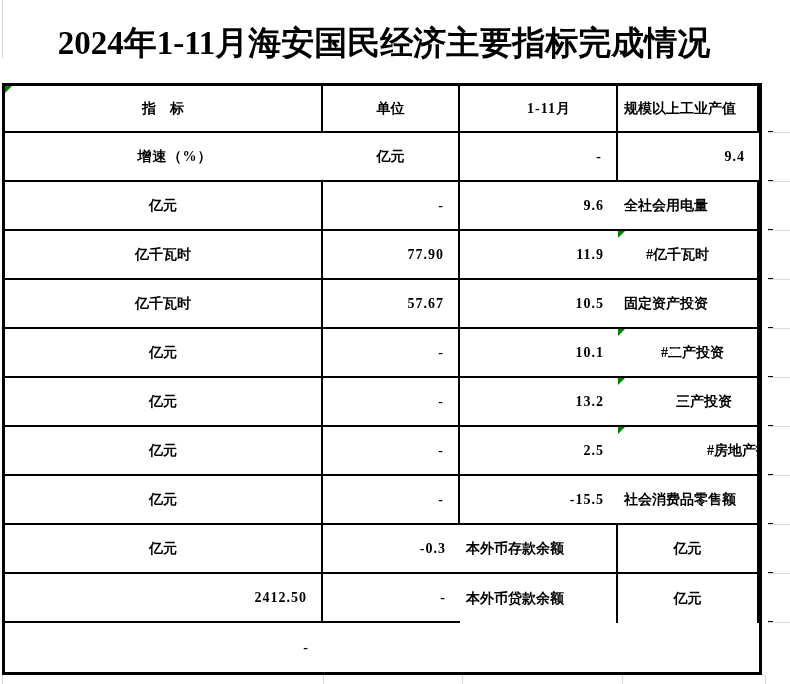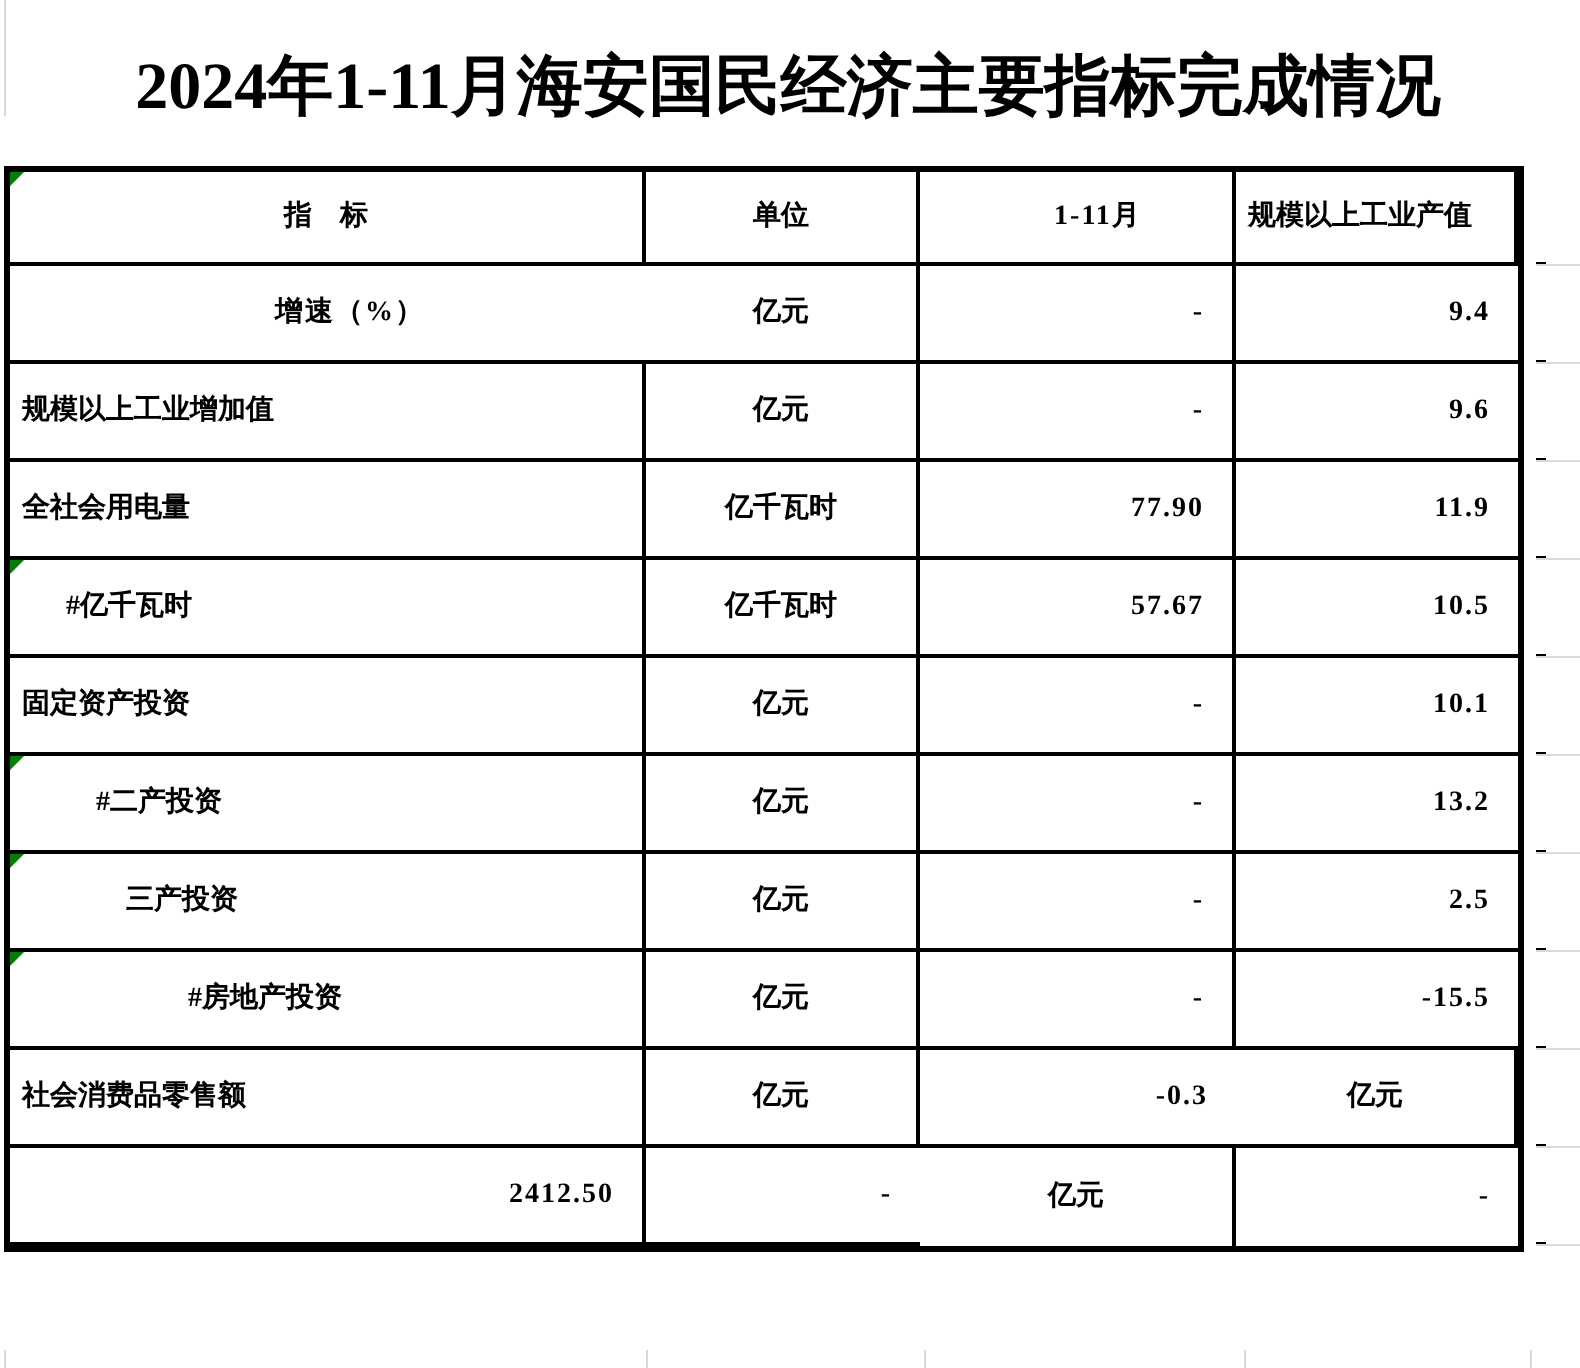--- a/index.html
+++ b/index.html
@@ -2,21 +2,21 @@
 <html><head>
 <meta charset="utf-8">
 <style>
   html,body{margin:0;padding:0;background:#fff;}
   .screen{
     position:relative;width:790px;height:684px;background:#ffffff;
     font-family:"Liberation Serif","DejaVu Serif",serif;color:#000;
     overflow:hidden;
   }
   .title{
-    position:absolute;left:10px;top:21px;width:768px;text-align:center;
+    position:absolute;left:0;top:21px;width:768px;text-align:center;
     font-size:33px;font-weight:bold;white-space:nowrap;
   }
   .grid{
     position:absolute;left:2px;top:83px;
     border:3px solid #000;background:#fff;
     display:grid;
     grid-template-columns:318px 137px 158px 141px;
     grid-template-rows:47px;
     grid-auto-rows:49px;
   }
@@ -63,23 +63,20 @@
       </div>
       <div class="cell c-unit">
         <span>亿元</span>
       </div>
       <div class="cell c-value">
         <span>-</span>
       </div>
       <div class="cell c-growth last-col">
         <span>9.4</span>
       </div>
-      <div class="cell c-indicator" style="padding-left: 6px;">
-        <span>规模以上工业增加值</span>
-      </div>
       <div class="cell c-unit">
         <span>亿元</span>
       </div>
       <div class="cell c-value">
         <span>-</span>
       </div>
       <div class="cell c-growth last-col">
         <span>9.6</span>
       </div>
       <div class="cell c-indicator" style="padding-left: 6px;">
@@ -160,28 +157,34 @@
       </div>
       <div class="cell c-indicator" style="padding-left: 6px;">
         <span>社会消费品零售额</span>
       </div>
       <div class="cell c-unit">
         <span>亿元</span>
       </div>
       <div class="cell c-growth last-col">
         <span>-0.3</span>
       </div>
+      <div class="cell c-indicator" style="padding-left: 6px;">
+        <span>本外币存款余额</span>
+      </div>
       <div class="cell c-unit">
         <span>亿元</span>
       </div>
       <div class="cell c-value">
         <span>2412.50</span>
       </div>
       <div class="cell c-growth last-col">
         <span>-</span>
+      </div>
+      <div class="cell c-indicator last-row" style="padding-left: 6px;">
+        <span>本外币贷款余额</span>
       </div>
       <div class="cell c-unit last-row">
         <span>亿元</span>
       </div>
       <div class="cell c-growth last-col last-row">
         <span>-</span>
       </div>
     </div>
 
 <div class="stub" style="left: 768px; top: 131px; width: 5px; height: 2px; background: rgb(0, 0, 0);"></div>

